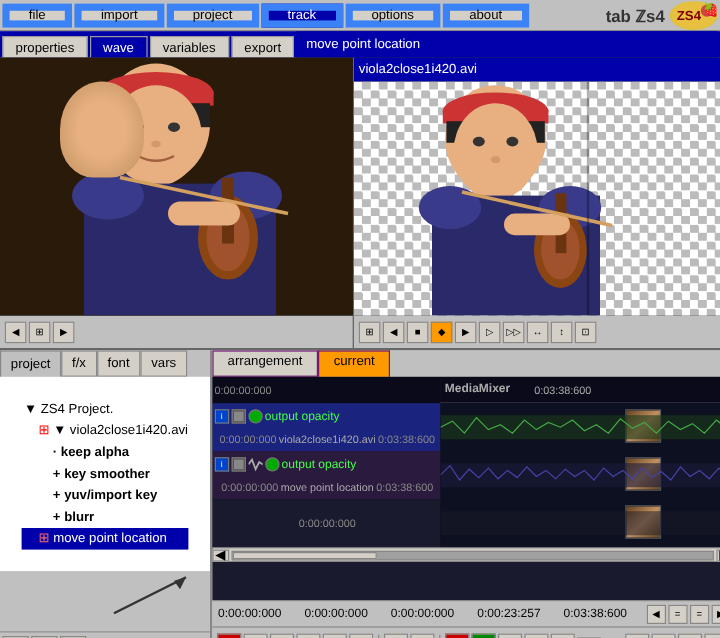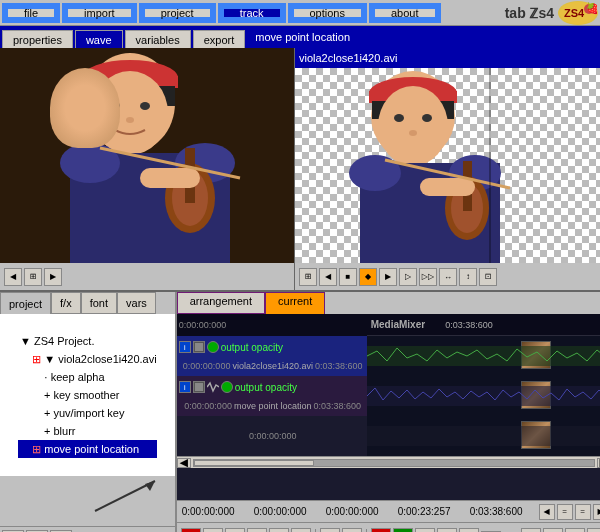--- a/index.html
+++ b/index.html
@@ -198,21 +198,21 @@
       white-space: nowrap;
       font-size: 11px;
       line-height: 16px;
     }
     .tree-item.selected {
       background: #0000aa;
       color: white;
     }
     .indent-0 { padding-left: 2px; }
     .indent-1 { padding-left: 14px; }
-    .indent-2 { padding-left: 26px; }
+    .indent-2 { padding-left: 26px; font-weight: bold; }
 
     
     .tree-toolbar {
       height: 28px;
       background: #c0c0c0;
       display: flex;
       align-items: center;
       padding: 2px;
       gap: 2px;
       border-top: 1px solid #888;

